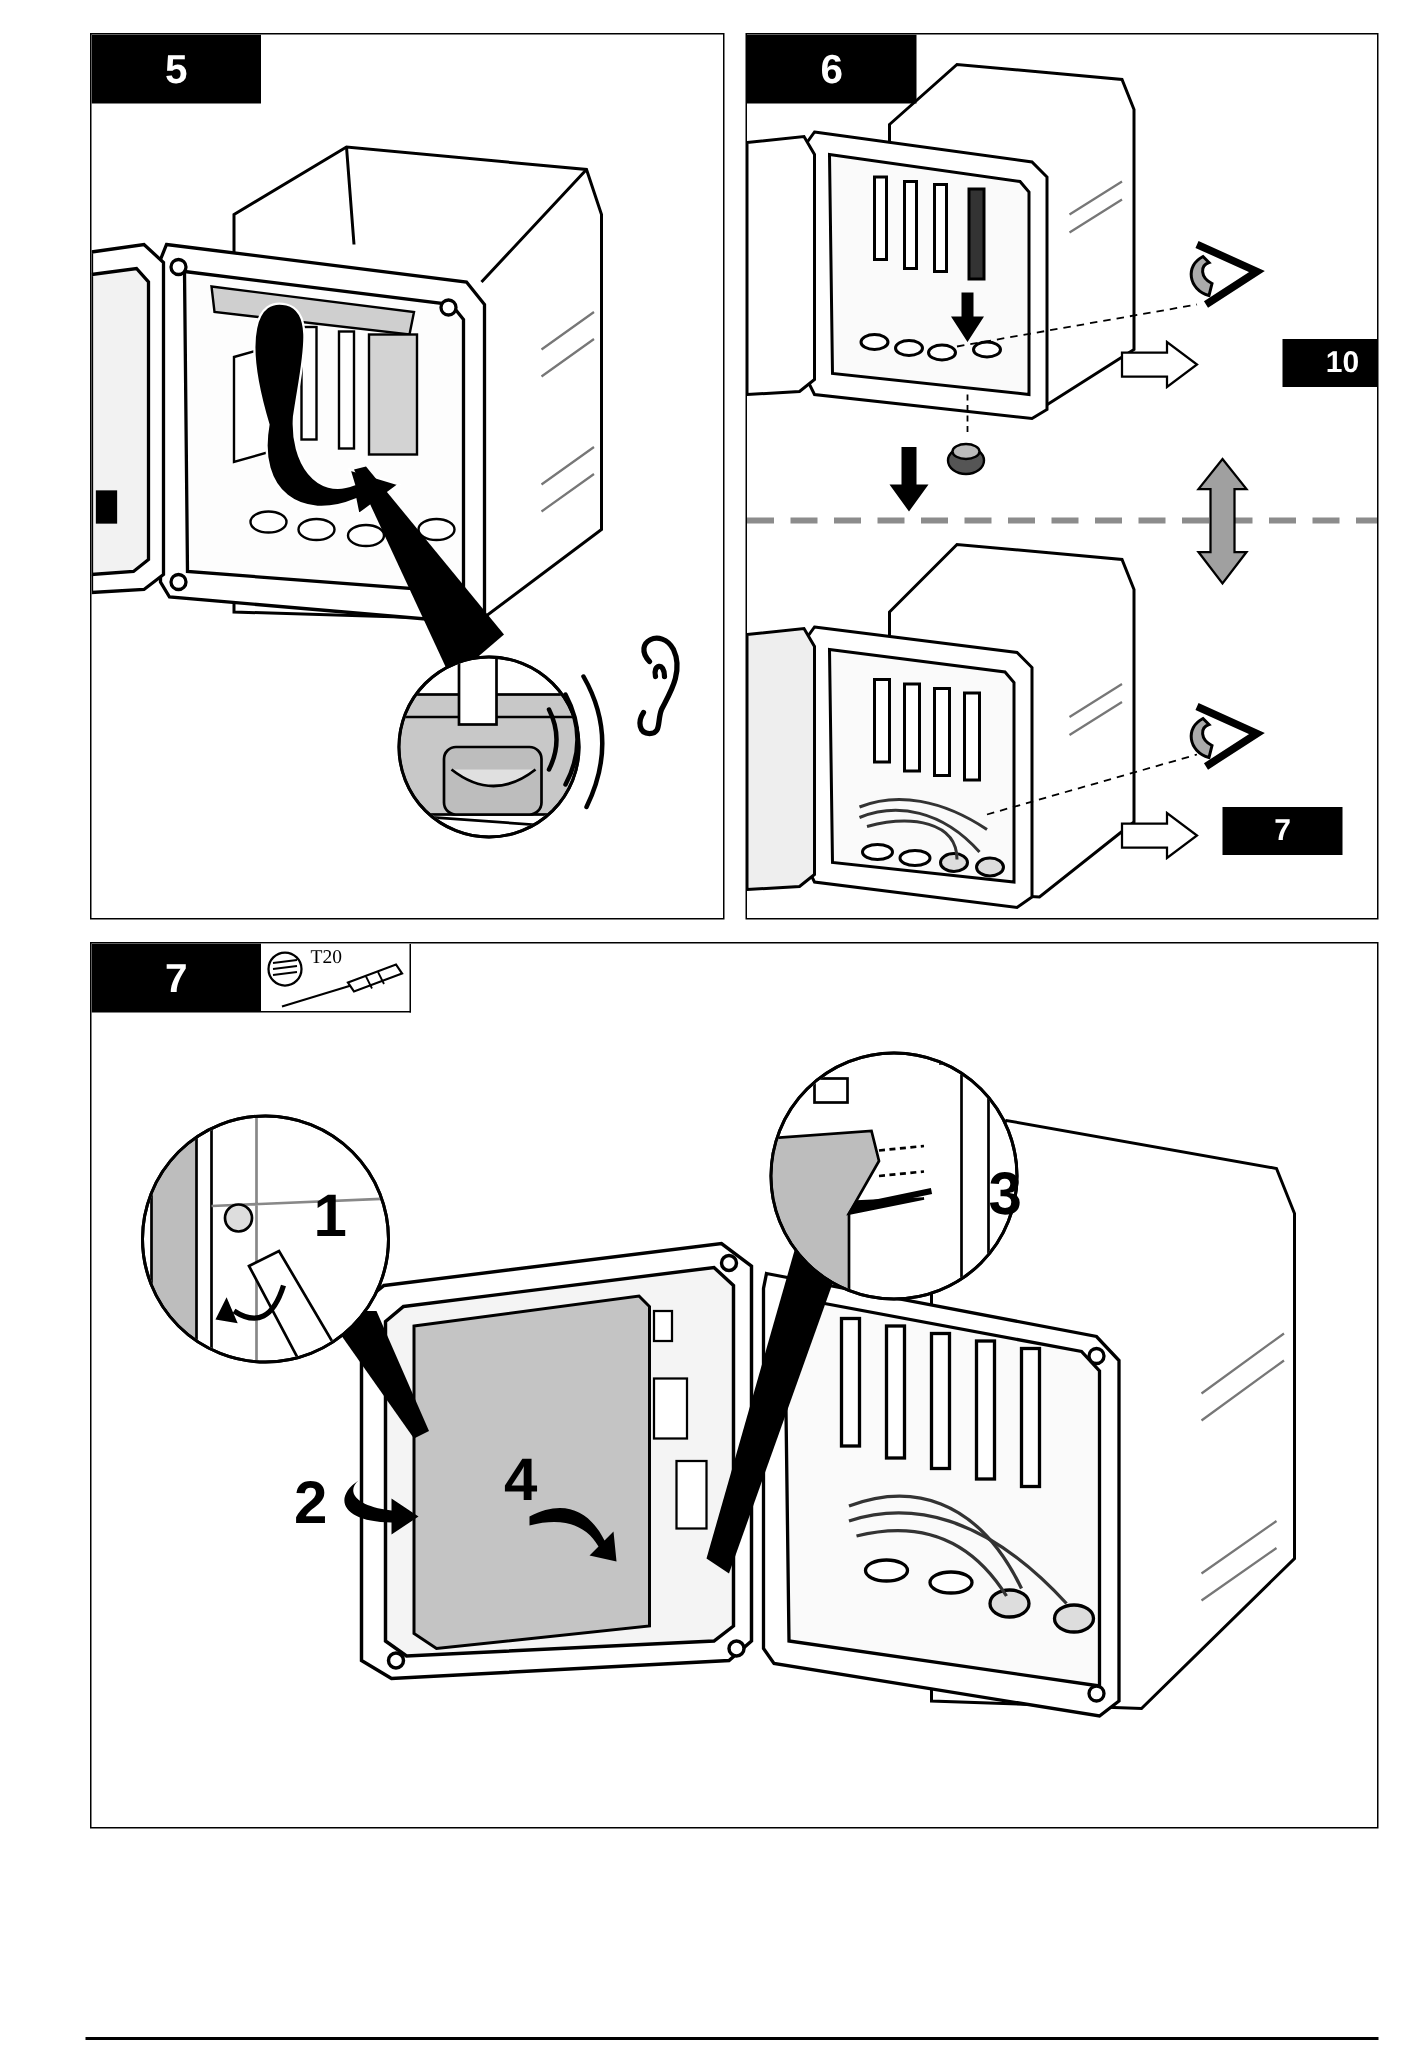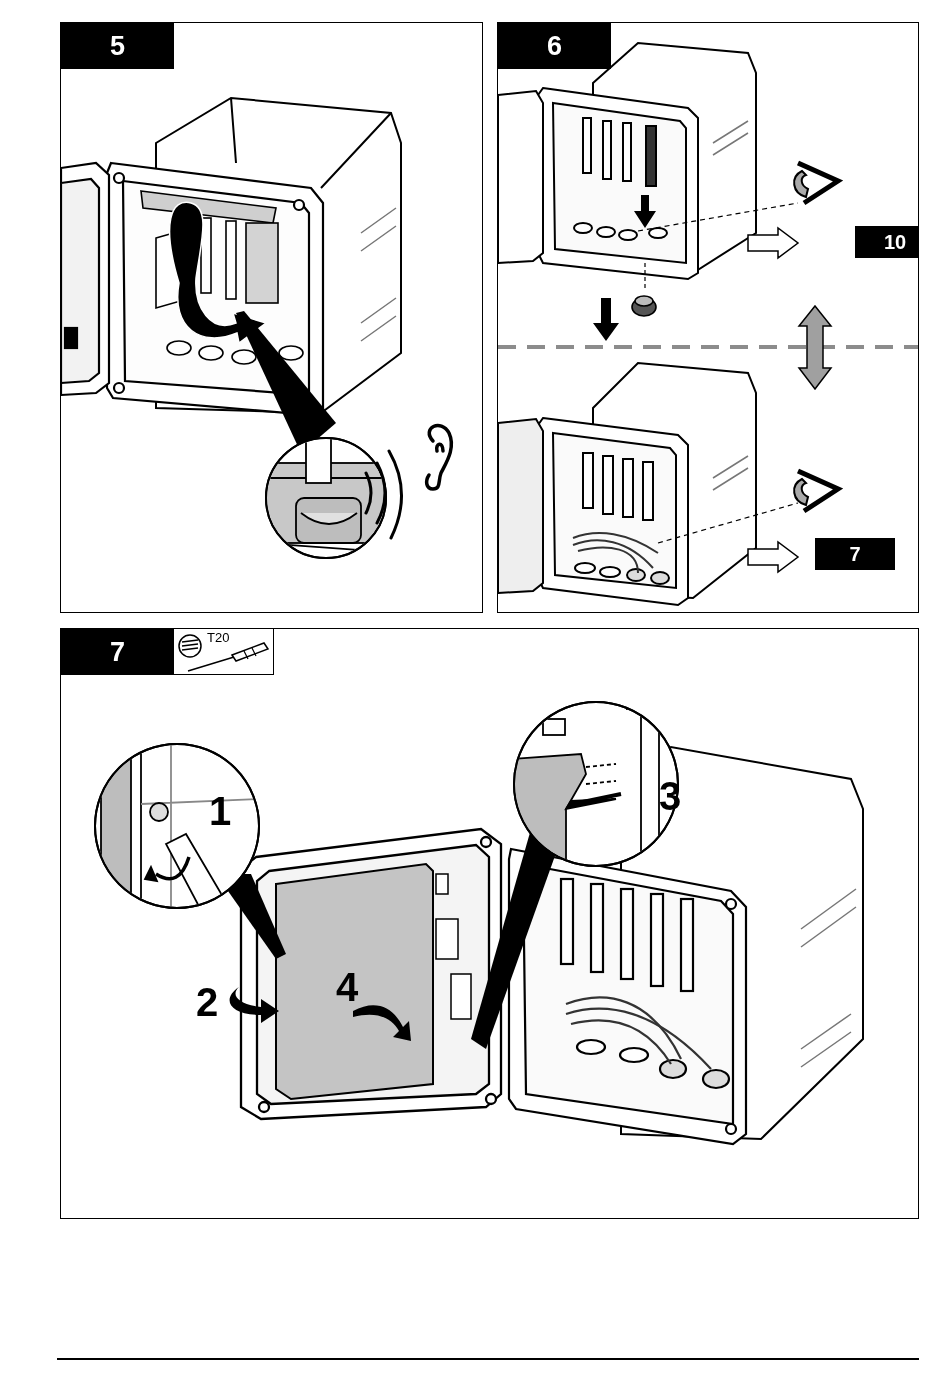--- a/index.html
+++ b/index.html
@@ -6,21 +6,21 @@
   body { width:950px; height:1374px; position:relative; overflow:hidden;
          font-family:"Liberation Sans", sans-serif; }
   .panel { position:absolute; border:1.3px solid #000; background:#fff; box-sizing:border-box; overflow:hidden; }
   #p5 { left:60px; top:22px; width:423px; height:591px; }
   #p6 { left:497px; top:22px; width:422px; height:591px; }
   #p7 { left:60px; top:628px; width:859px; height:591px; }
   .step-badge { position:absolute; left:0; top:0; width:113px; height:46px; background:#000; color:#fff;
                 font-weight:bold; font-size:27px; display:flex; align-items:center; justify-content:center;
                 font-family:"Liberation Sans", sans-serif; z-index:3; }
   .tool-box { position:absolute; left:113px; top:0; width:100px; height:46px; border-right:1.3px solid #000;
-              border-bottom:1.3px solid #000; box-sizing:border-box; background:#fff; z-index:3; }
+              border-bottom:1.3px solid #000; box-sizing:border-box; background:#fff; z-index:3;font-family:Liberation Serif, serif; }
   .tool-label { position:absolute; left:33px; top:1px; font-size:13px; color:#000; }
   .goto-badge { position:absolute; width:80px; height:32px; background:#000; color:#fff; font-weight:bold;
                 font-size:20px; display:flex; align-items:center; justify-content:center; z-index:3; }
   .callout-num { position:absolute; font-weight:bold; font-size:40px; color:#000; z-index:4; line-height:1; }
   svg.art { position:absolute; left:0; top:0; }
   .footer-rule { position:absolute; left:57px; top:1358px; width:862px; height:2px; background:#000; }
 </style>
 </head>
 <body>
 

